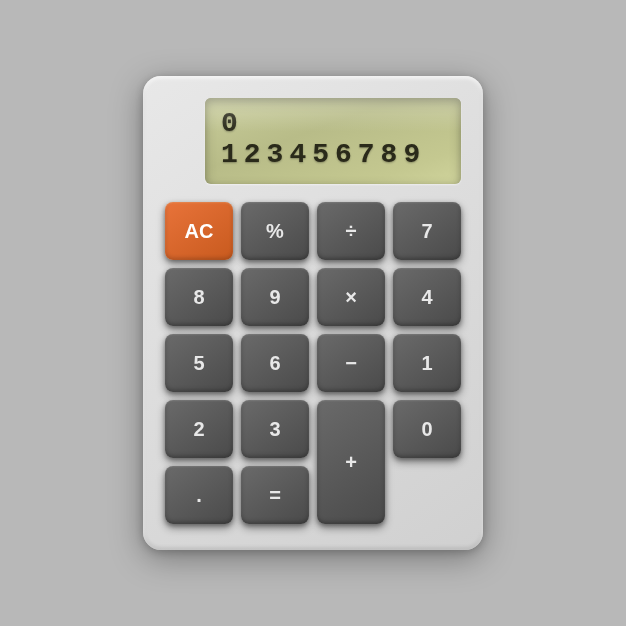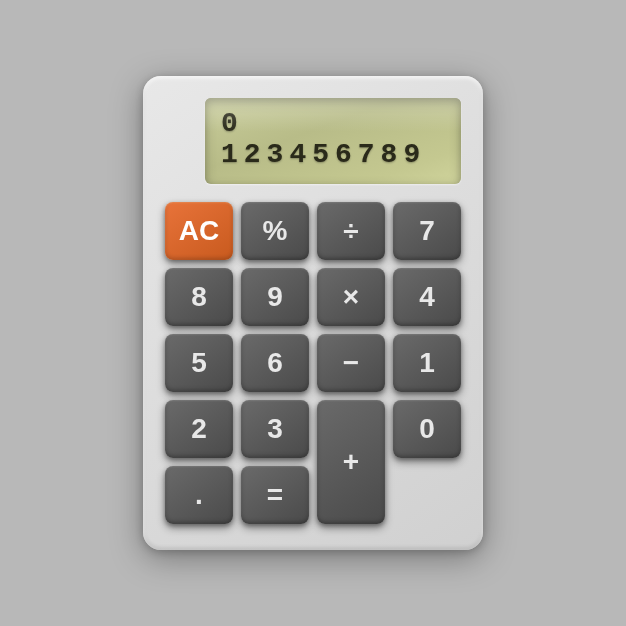--- a/index.html
+++ b/index.html
@@ -66,21 +66,21 @@
       display: grid;
       grid-template-columns: repeat(4, 1fr);
       gap: 8px;
     }
 
     .btn {
       height: 58px;
       border-radius: 8px;
       border: none;
       cursor: pointer;
-      font-size: 28px;
+      font-size: 20px;
       font-weight: bold;
       color: #e8e8e8;
       display: flex;
       align-items: center;
       justify-content: center;
       position: relative;
       transition: transform 0.05s;
       user-select: none;
     }
 

